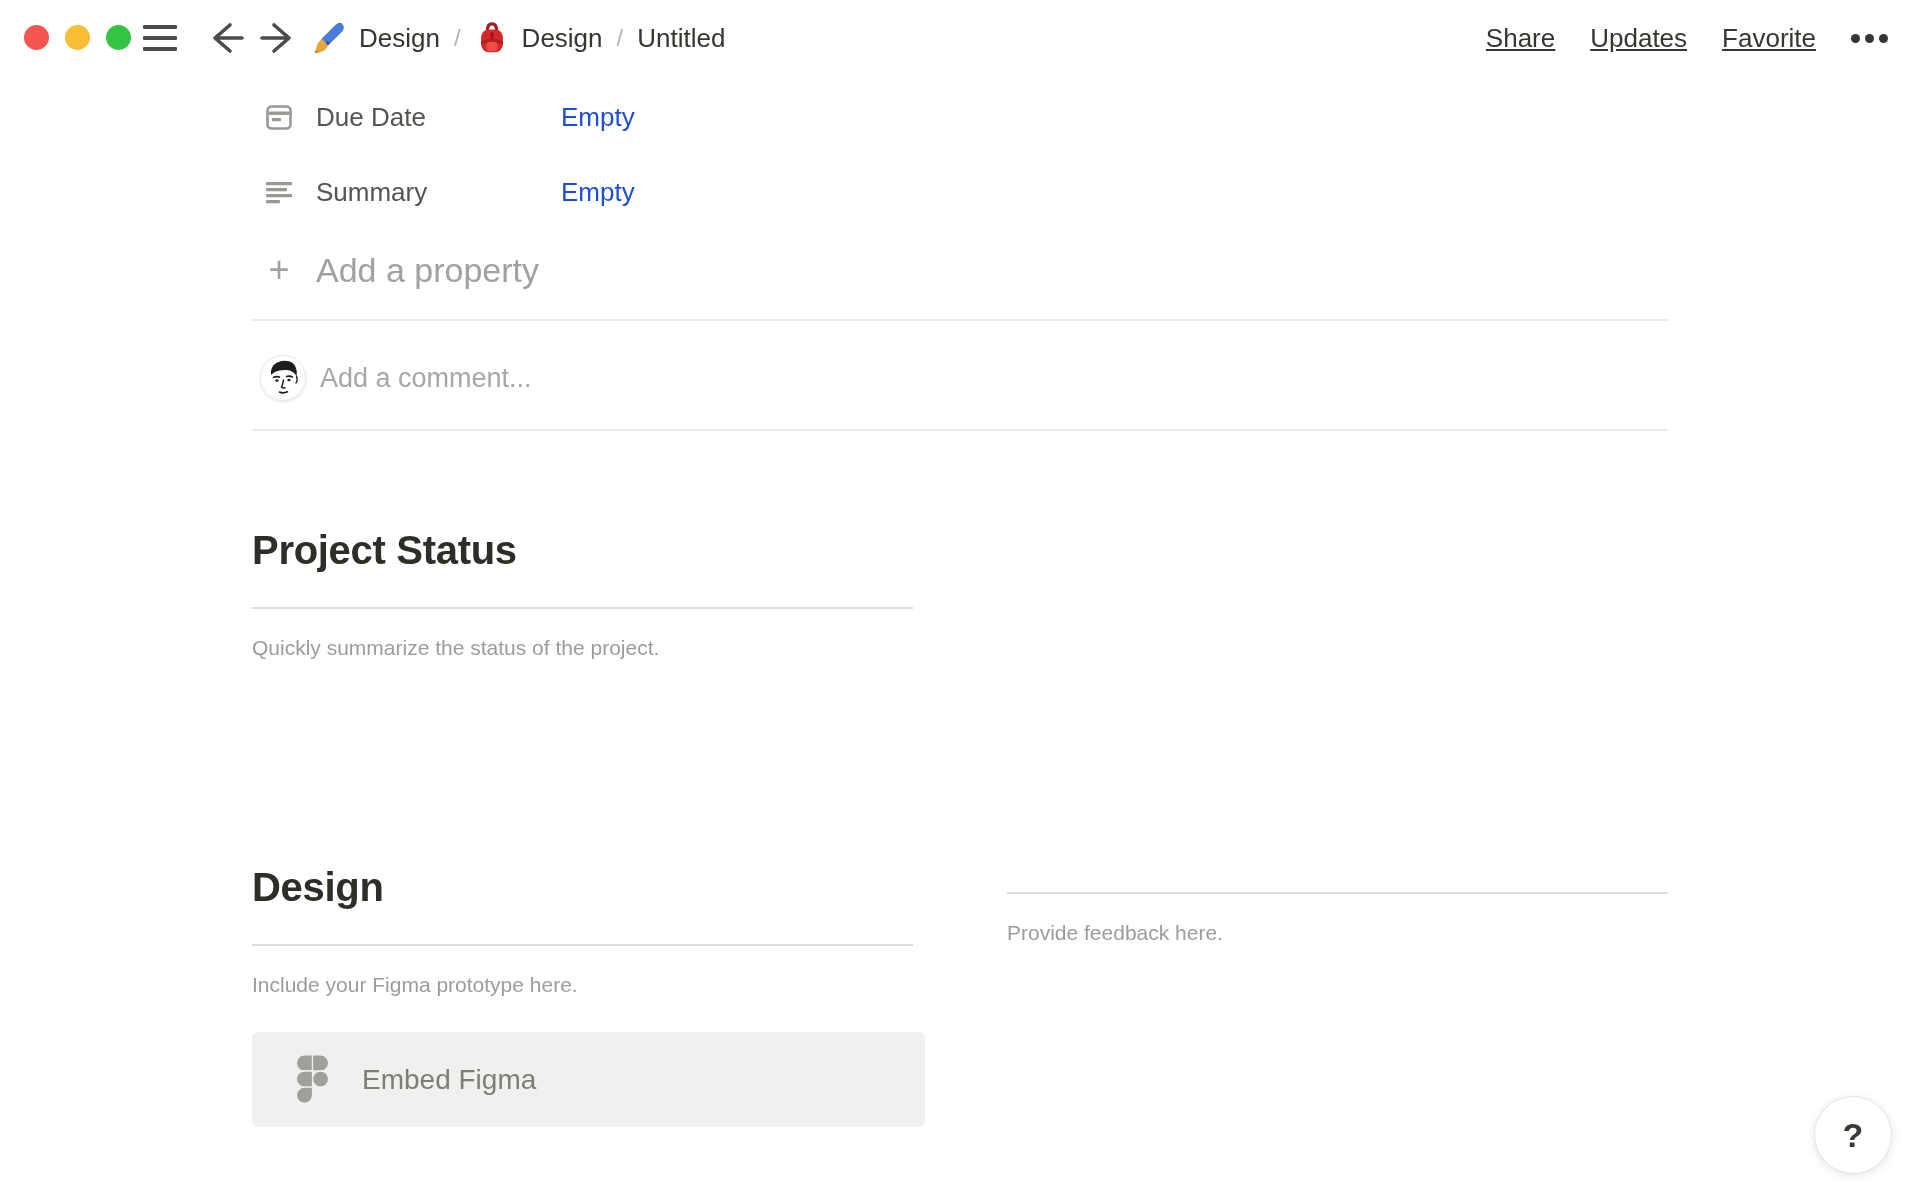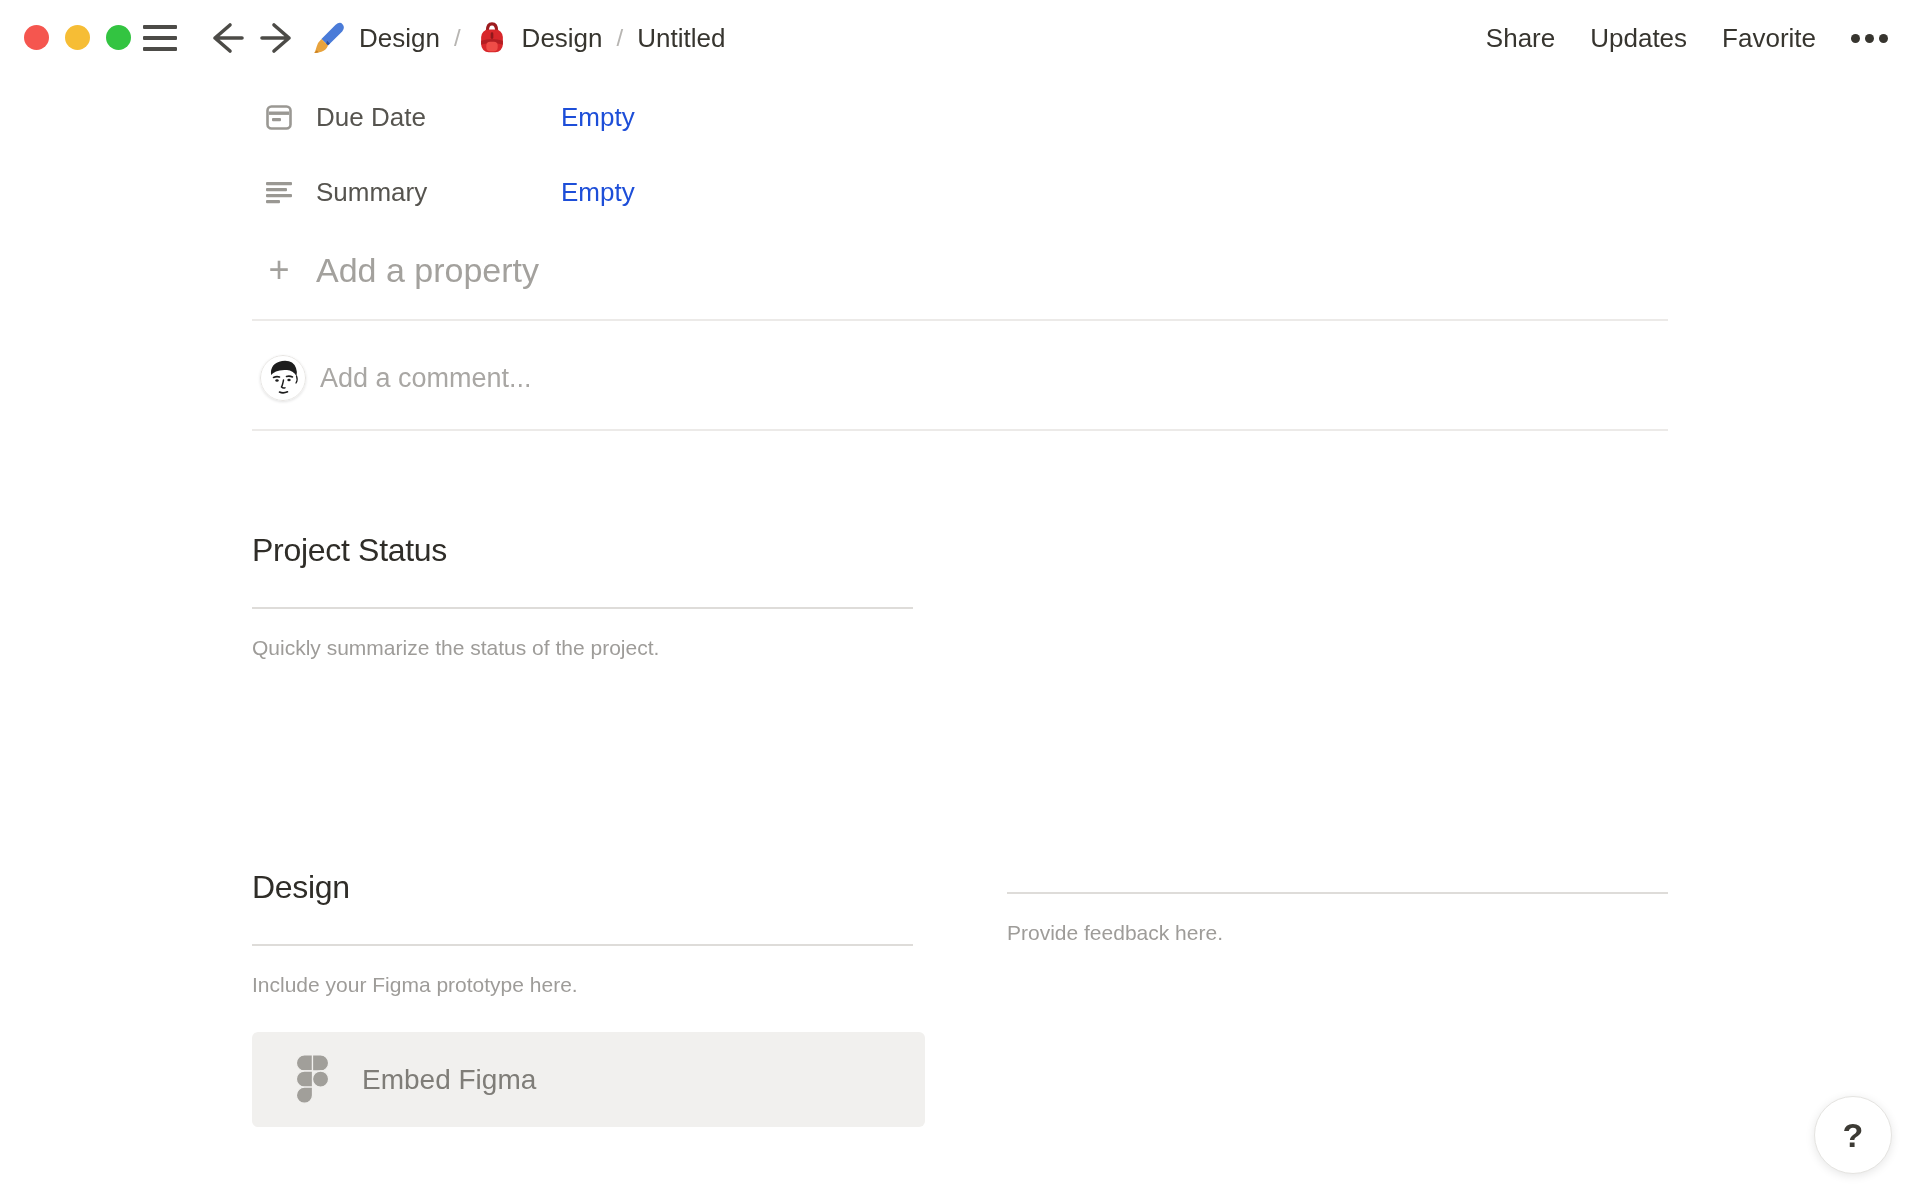--- a/index.html
+++ b/index.html
@@ -19,41 +19,41 @@
   .hamburger span{display:block;height:4px;background:#4c4b47;border-radius:1px;}
   .navarrow{position:absolute;top:19px;width:40px;height:38px;cursor:pointer;}
   .navarrow.back{left:206px;}
   .navarrow.fwd{left:258px;}
   .crumbs{position:absolute;left:312px;top:0;height:76px;display:flex;align-items:center;gap:14px;
     font-size:26px;color:#37352f;}
   .crumb{display:flex;align-items:center;gap:13px;cursor:pointer;}
   .crumb-sep{color:#b7b5b2;font-size:24px;}
   .emoji-icon{width:34px;height:34px;display:inline-block;}
   .actions{position:absolute;right:32px;top:0;height:76px;display:flex;align-items:center;gap:35px;
-    font-size:26px;color:#37352f;}
+    font-size:26px;color:#37352f;text-decoration:underline;}
   .action{cursor:pointer;}
   .more-dots{display:flex;gap:5px;align-items:center;cursor:pointer;height:76px;}
   .more-dots i{width:9px;height:9px;border-radius:50%;background:#37352f;}
   
   .prop-row{position:absolute;left:252px;width:1000px;height:40px;display:flex;align-items:center;}
   .prop-icon{width:30px;height:30px;margin-left:12px;flex:0 0 auto;}
   .prop-label{margin-left:22px;font-size:26px;color:#56544f;width:245px;cursor:pointer;}
   .prop-value{font-size:26px;color:#1d4ed8;cursor:pointer;}
   .addprop{position:absolute;left:252px;top:250px;height:40px;display:flex;align-items:center;
     color:#a3a19d;cursor:pointer;}
   .addprop .plus{font-size:36px;font-weight:300;margin-left:12px;line-height:30px;width:30px;text-align:center;}
   .addprop .lbl{margin-left:22px;font-size:34px;}
   .hr{position:absolute;left:252px;width:1416px;height:2px;background:#eceae8;}
   
   .comment{position:absolute;left:252px;top:348px;height:60px;display:flex;align-items:center;cursor:text;}
   .avatar{width:46px;height:46px;margin-left:8px;border-radius:50%;box-shadow:0 1px 3px rgba(0,0,0,.12);}
   .comment .ph{margin-left:14px;font-size:27px;color:#a9a7a4;}
   
   .sec{position:absolute;width:661px;}
-  .sec h2{margin:0;font-size:32px;line-height:52px;font-weight:400;color:#2f2d28;letter-spacing:-0.3px;cursor:text;}
+  .sec h2{margin:0;font-size:40px;line-height:52px;font-weight:700;color:#2f2d28;letter-spacing:-0.3px;cursor:text;}
   .sec .rule{margin-top:0;width:100%;height:2px;background:#dedcd9;}
   .sec .body{font-size:21px;line-height:48px;color:#9e9c99;cursor:text;}
   
   .embed-btn{position:absolute;left:252px;top:1032px;width:661px;height:95px;background:#f1f0ee;
     border-radius:6px;display:flex;align-items:center;cursor:pointer;padding-left:12px;}
   .figma-icon{margin-left:31px;width:35px;height:51px;}
   .embed-label{margin-left:32px;font-size:28px;color:#7f7d78;}
   
   .help-btn{position:absolute;left:1814px;top:1096px;width:76px;height:76px;border-radius:50%;
     background:#fff;border:1px solid #e5e4e1;box-shadow:0 2px 10px rgba(0,0,0,.10);

